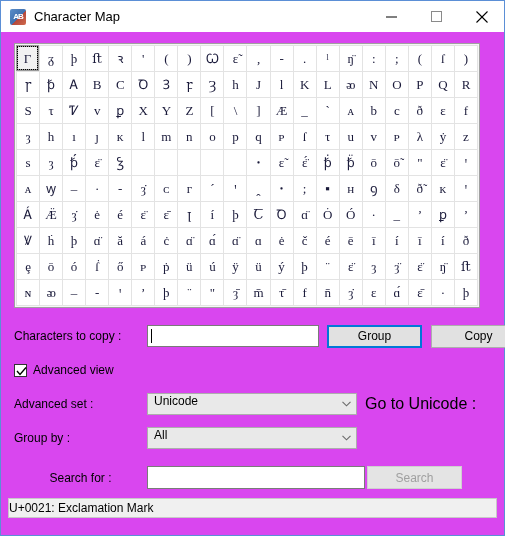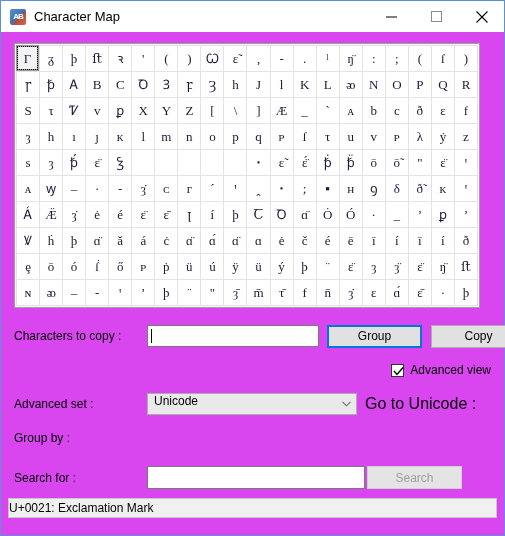--- a/index.html
+++ b/index.html
@@ -162,21 +162,21 @@
     color:#000;
   }
   .btn.primary{
     border:2px solid #0078d7;
     background:#e1e1e1;
   }
   .btn.disabled{color:#a0a0a0;background:#e4e4e4;border-color:#cfcfcf;}
   .btn-select{width:95px;flex:0 0 95px;margin-left:8px;}
   .btn-copy{width:95px;flex:0 0 95px;margin-left:9px;}
 
-  .adv-row{margin-top:10px;height:18px;justify-content:flex-end;}
+  .adv-row{margin-top:10px;height:18px;}
   .chk{
     width:13px;height:13px;flex:0 0 13px;
     background:#fff;border:1px solid #333;
     box-sizing:border-box;margin-right:6px;
     position:relative;
   }
   .chk svg{position:absolute;left:1px;top:1px;}
 
   .cset-row{margin-top:14px;height:22px;}
   .cset-row .lbl{width:133px;flex:0 0 133px;}
@@ -191,21 +191,21 @@
     font-size:12px;
   }
   .dd-wide{width:210px;flex:0 0 210px;}
   .dd-mid{width:210px;flex:0 0 210px;}
   .goto-lbl{margin-left:8px;font-size:16px;white-space:nowrap;}
 
   .group-row{margin-top:12px;height:22px;}
   .group-row .lbl{width:133px;flex:0 0 133px;}
 
   .search-row{margin-top:17px;height:23px;}
-  .search-row .lbl{width:133px;flex:0 0 133px;}
+  .search-row .lbl{width:133px;flex:0 0 133px;text-align:center;}
   .search-input{
     width:218px;flex:0 0 218px;height:23px;
     background:#fff;border:1px solid #7a7a7a;box-sizing:border-box;
   }
   .btn-search{width:95px;flex:0 0 95px;margin-left:2px;}
 
   
   .statusbar{
     margin:9px 7px 0 7px;
     height:20px;
@@ -480,20 +480,28 @@
             <polyline points="0.5,0.8 4.5,4.8 8.5,0.8" fill="none" stroke="#6a6a6a" stroke-width="1.1"></polyline>
           </svg>
       </span>
     </div>
     <div class="goto-lbl lbl">Go to Unicode :</div>
 
   </div>
 
   <div class="ctl row group-row">
     <div class="lbl">Group by :</div>
+    <div class="dropdown dd-mid">
+      <span>All</span>
+      <span class="combo-arrow">
+        <svg width="9" height="6" viewBox="0 0 9 6">
+            <polyline points="0.5,0.8 4.5,4.8 8.5,0.8" fill="none" stroke="#6a6a6a" stroke-width="1.1"></polyline>
+          </svg>
+      </span>
+    </div>
   </div>
 
   <div class="ctl row search-row">
     <div class="lbl">Search for :</div>
     <div class="search-input"></div>
     <div class="btn disabled btn-search">Search</div>
   </div>
 
   <div class="statusbar">U+0021: Exclamation Mark</div>
 

